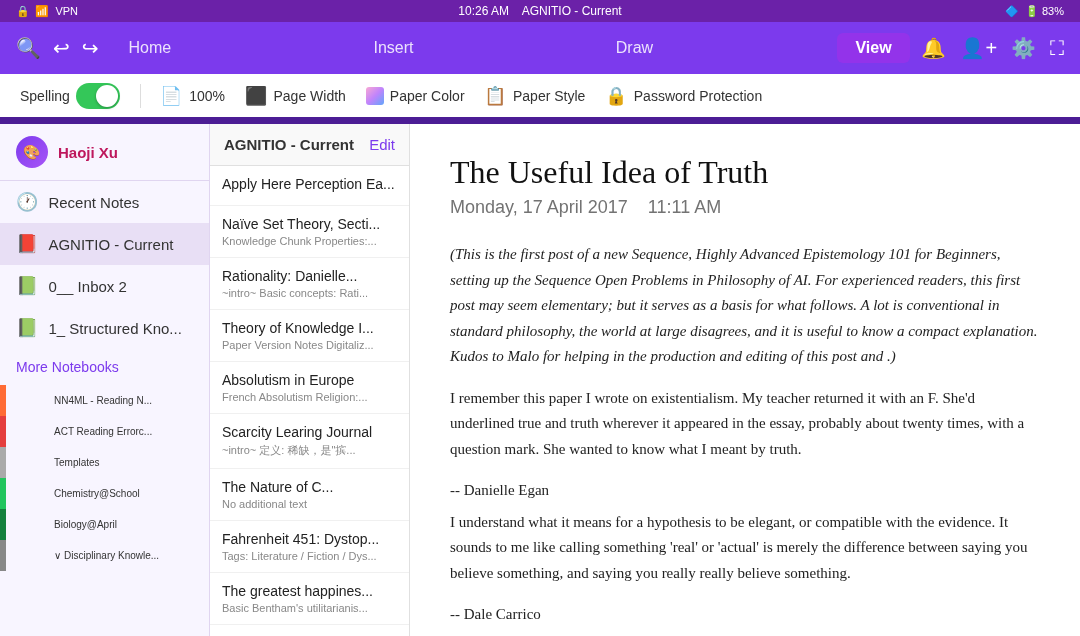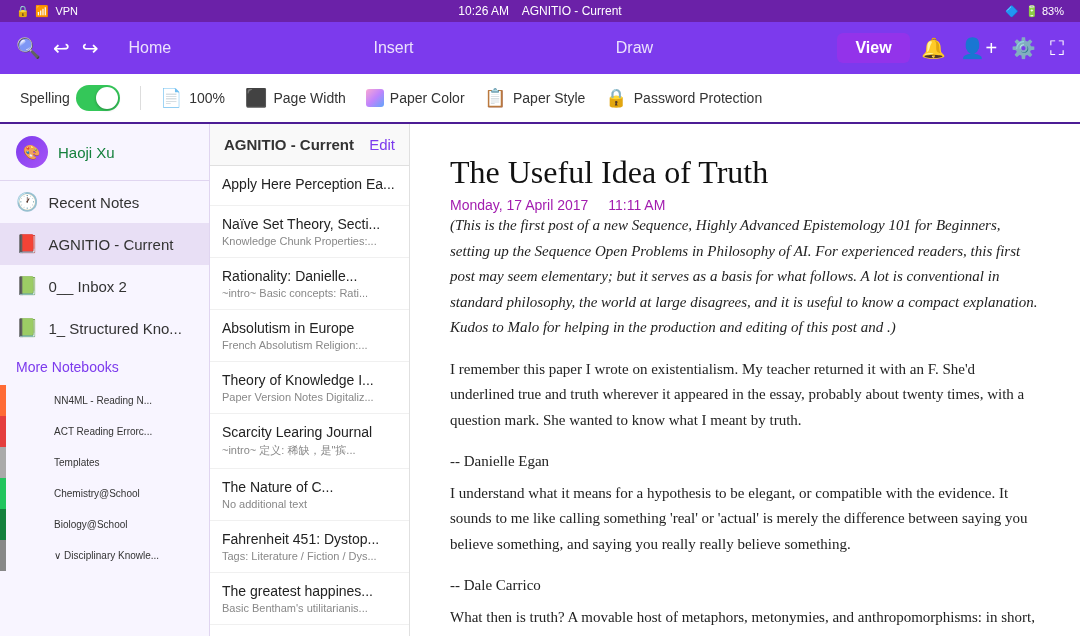--- a/index.html
+++ b/index.html
@@ -42,21 +42,21 @@
       background: #9333ea;
       color: white;
       font-weight: 600;
     }
     .nav-bar .nav-icons-right { display: flex; align-items: center; gap: 14px; }
     .nav-icon { color: white; font-size: 20px; cursor: pointer; }
 
     
     .toolbar {
       background: white;
-      border-bottom: 2px solid #4c1d95;
+      border-bottom: 7px solid #4c1d95;
       display: flex;
       align-items: center;
       height: 50px;
       padding: 0 20px;
       gap: 20px;
     }
     .toolbar-item {
       display: flex;
       align-items: center;
       gap: 6px;
@@ -114,21 +114,21 @@
       height: 32px;
       border-radius: 50%;
       background: linear-gradient(135deg, #7c3aed, #a855f7);
       display: flex;
       align-items: center;
       justify-content: center;
       color: white;
       font-size: 14px;
       font-weight: bold;
     }
-    .user-name { color: #15803d; font-size: 15px; font-weight: 400; }
+    .user-name { color: #be185d; font-size: 15px; font-weight: 700; }
 
     .sidebar-nav-item {
       display: flex;
       align-items: center;
       gap: 10px;
       padding: 10px 16px;
       cursor: pointer;
       font-size: 15px;
       color: #333;
     }
@@ -194,21 +194,21 @@
     .note-item-subtitle { font-size: 11px; color: #888; white-space: nowrap; overflow: hidden; text-overflow: ellipsis; }
 
     
     .content-area {
       flex: 1;
       background: white;
       overflow-y: auto;
       padding: 30px 40px;
     }
     .content-title { font-size: 32px; font-weight: 300; color: #111; margin-bottom: 6px; font-family: Georgia, serif; }
-    .content-meta { font-size: 14px; color: #a21caf; display: flex; gap: 20px; }
+    .content-meta { font-size: 18px; color: #737373; margin-bottom: 24px; display: flex; gap: 20px; }
     .content-body { font-size: 15px; line-height: 1.7; color: #222; font-family: Georgia, serif; }
     .content-body p { margin-bottom: 16px; }
     .content-body em { font-style: italic; }
     .content-body .attribution { margin-bottom: 6px; }
   </style>
 </head>
 <body>
 
 <div class="status-bar">
   <div class="status-left">
@@ -315,21 +315,21 @@
     <div class="sidebar-notebook-item">
       <div class="notebook-color-bar" style="background:#aaa;"></div>
       <span class="notebook-label">Templates</span>
     </div>
     <div class="sidebar-notebook-item">
       <div class="notebook-color-bar" style="background:#22c55e;"></div>
       <span class="notebook-label">Chemistry@School</span>
     </div>
     <div class="sidebar-notebook-item">
       <div class="notebook-color-bar" style="background:#15803d;"></div>
-      <span class="notebook-label">Biology@School</span>
+      <span class="notebook-label">Biology@April</span>
     </div>
     <div class="sidebar-notebook-item">
       <div class="notebook-color-bar" style="background:#888;"></div>
       <span class="notebook-label">∨ Disciplinary Knowle...</span>
     </div>
 
   </div>
 
   <div class="notes-list">
     <div class="notes-list-header">
@@ -342,26 +342,26 @@
     </div>
     <div class="note-item">
       <div class="note-item-title">Naïve Set Theory, Secti...</div>
       <div class="note-item-subtitle">Knowledge Chunk Properties:...</div>
     </div>
     <div class="note-item">
       <div class="note-item-title">Rationality: Danielle...</div>
       <div class="note-item-subtitle">~intro~ Basic concepts: Rati...</div>
     </div>
     <div class="note-item">
+      <div class="note-item-title">Theory of Knowledge I...</div>
+      <div class="note-item-subtitle">Paper Version Notes Digitaliz...</div>
+    </div>
+    <div class="note-item">
       <div class="note-item-title">Absolutism in Europe</div>
       <div class="note-item-subtitle">French Absolutism Religion:...</div>
-    </div>
-    <div class="note-item">
-      <div class="note-item-title">Theory of Knowledge I...</div>
-      <div class="note-item-subtitle">Paper Version Notes Digitaliz...</div>
     </div>
     <div class="note-item">
       <div class="note-item-title">Scarcity Learing Journal</div>
       <div class="note-item-subtitle">~intro~ 定义: 稀缺，是"摈...</div>
     </div>
     <div class="note-item">
       <div class="note-item-title">The Nature of C...</div>
       <div class="note-item-subtitle">No additional text</div>
     </div>
     <div class="note-item">

